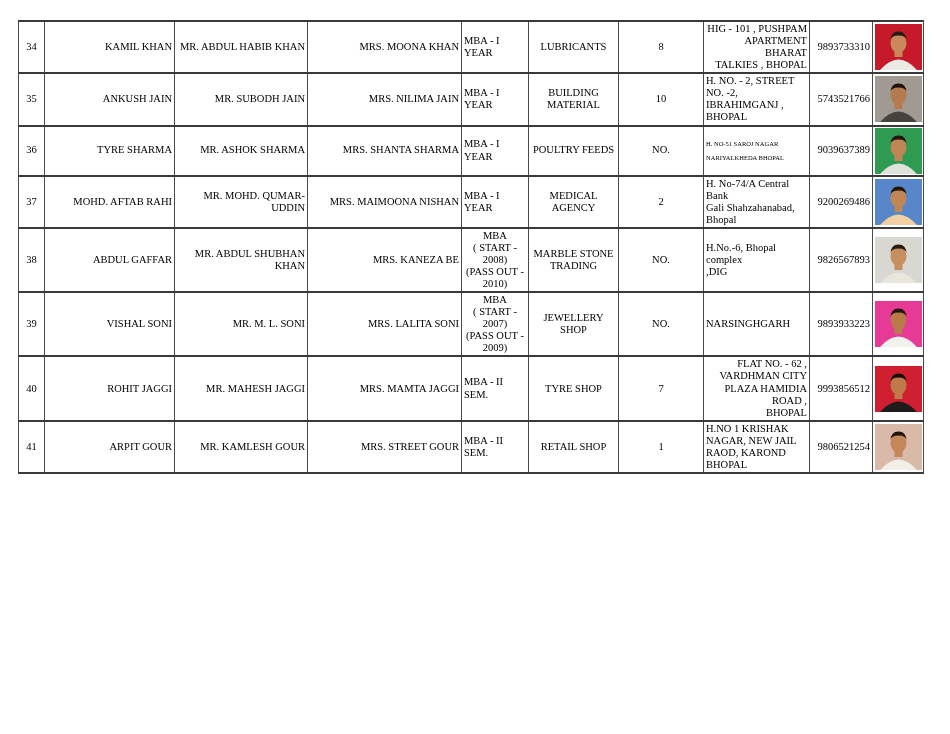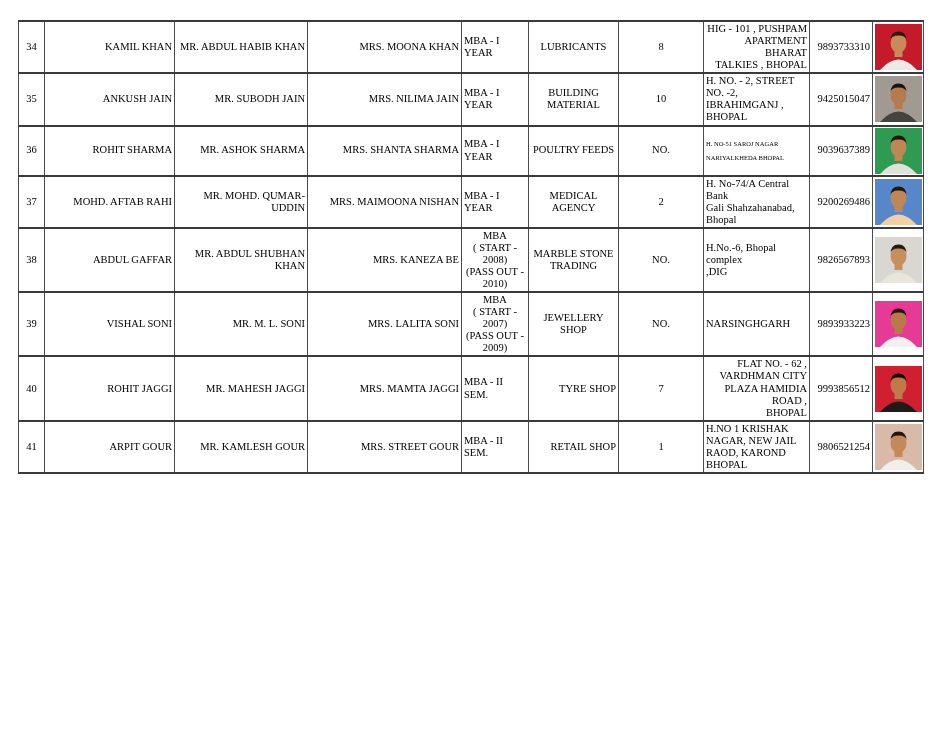--- a/index.html
+++ b/index.html
@@ -36,21 +36,21 @@
     font-size: 10.5px;
     line-height: 1.15;
     vertical-align: middle;
     overflow: hidden;
     height: 45px;
   }
   td.c-sno   { text-align: center; }
   td.c-name, td.c-father, td.c-mother { text-align: right; }
   td.c-course { font-size: 10px; }
   td.c-business { text-align: center; font-size: 10px; }
-  td.c-business.left { text-align: right; }
+  td.c-business.left { text-align: center; }
   td.c-count { text-align: center; font-size: 10px; }
   td.c-addr { font-size: 9.5px; text-align: left; }
   td.c-addr.center { text-align: right; }
   td.c-addr.small { font-size: 6.5px; line-height: 2.1; }
   td.c-phone { font-size: 10px; text-align: right; padding-left: 2px; }
   td.c-photo { padding: 1px; }
   .pre { white-space: pre-line; }
   .center { text-align: center; }
   svg.photo {
     display: block;
@@ -104,35 +104,35 @@
     <tr>
       <td class="c-sno">35</td>
       <td class="c-name">ANKUSH JAIN</td>
       <td class="c-father">MR. SUBODH JAIN</td>
       <td class="c-mother">MRS. NILIMA JAIN</td>
       <td class="c-course">MBA - I YEAR</td>
       <td class="c-business">BUILDING MATERIAL</td>
       <td class="c-count">10</td>
       <td class="c-addr pre">H. NO. - 2, STREET NO. -2,
 IBRAHIMGANJ , BHOPAL</td>
-      <td class="c-phone">9425015047</td>
+      <td class="c-phone">5743521766</td>
       <td class="c-photo">
         <svg class="photo" viewBox="0 0 47 46" preserveAspectRatio="none">
           <rect width="47" height="46" fill="#a09a92"></rect>
           <path d="M5,46 Q23.5,25 42,46 Z" fill="#46423e"></path>
           <rect x="19.5" y="25" width="8" height="8" fill="#b57a4e"></rect>
           <ellipse cx="23.5" cy="19" rx="8" ry="10" fill="#b57a4e"></ellipse>
           <path d="M15.5,17 Q15.5,7.5 23.5,7.5 Q31.5,7.5 31.5,17 Q31.5,11.5 23.5,11.5 Q15.5,11.5 15.5,17 Z" fill="#1e130c"></path>
         </svg>
       </td>
     </tr>
 
     <tr>
       <td class="c-sno">36</td>
-      <td class="c-name">ROHIT SHARMA</td>
+      <td class="c-name">TYRE SHARMA</td>
       <td class="c-father">MR. ASHOK SHARMA</td>
       <td class="c-mother">MRS. SHANTA SHARMA</td>
       <td class="c-course">MBA - I YEAR</td>
       <td class="c-business">POULTRY FEEDS</td>
       <td class="c-count">NO.</td>
       <td class="c-addr pre small">H. NO-51 SAROJ NAGAR
 NARIYALKHEDA BHOPAL</td>
       <td class="c-phone">9039637389</td>
       <td class="c-photo">
         <svg class="photo" viewBox="0 0 47 46" preserveAspectRatio="none">

